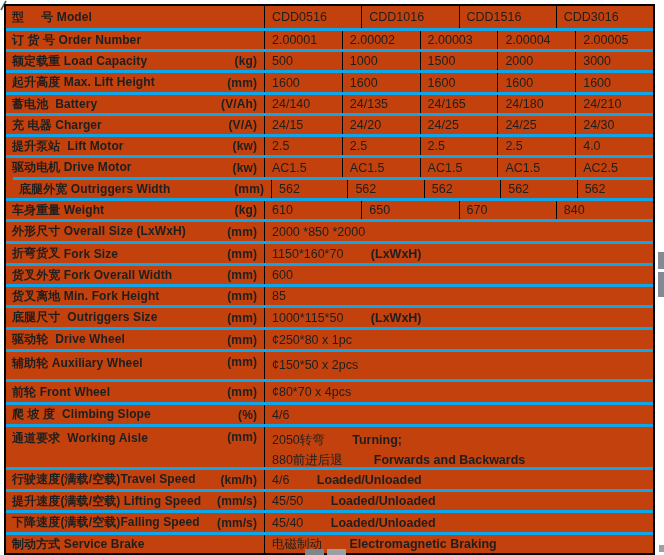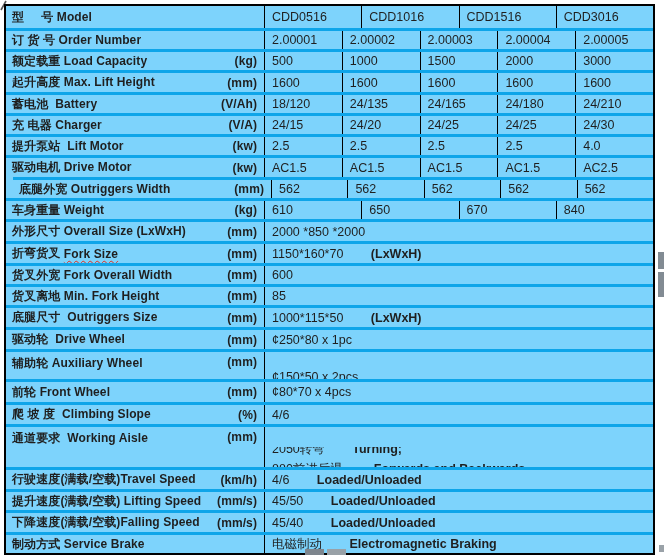--- a/index.html
+++ b/index.html
@@ -5,21 +5,21 @@
   html,body{margin:0;padding:0;}
   body{
     width:664px;height:555px;position:relative;overflow:hidden;
     background:#ffffff;
     font-family:"Liberation Sans","DejaVu Sans",sans-serif;
     color:#1f1f1f;
   }
   .corner-mark{position:absolute;left:0;top:0;}
   .spec-table{
     position:absolute;left:4px;top:4px;width:651px;
-    border:2px solid #000;box-sizing:border-box;background:#7dd3fc;
+    border:2px solid #000;box-sizing:border-box;background:#c2410c;
   }
   .row{display:flex;border-top:3px solid #0ea5e9;box-sizing:border-box;overflow:hidden;}
   .row:first-child{border-top:none;}
   .label-cell{
     flex:0 0 259px;box-sizing:border-box;border-right:1px solid #000;
     display:flex;align-items:center;padding:0 7px 0 6px;
     font-weight:bold;font-size:12px;letter-spacing:0.1px;
   }
   .lbl{white-space:pre;}
   .unit{margin-left:auto;padding-left:4px;white-space:pre;}
@@ -36,21 +36,21 @@
     font-size:12.5px;white-space:pre;overflow:hidden;
   }
   .cell:last-child{border-right:none;}
   .merged-cell{
     flex:1 1 0;box-sizing:border-box;display:flex;flex-direction:column;
     justify-content:center;padding:0 4px 0 7px;font-size:12.5px;overflow:hidden;
   }
   .line{white-space:pre;line-height:20px;}
   .b{font-weight:bold;padding-left:24px;}
   .top-align .label-cell{align-items:flex-start;padding-top:3px;}
-  .top-align .merged-cell{justify-content:center;padding-top:3px;margin-top:20px;}
+  .top-align .merged-cell{justify-content:flex-start;padding-top:3px;}
   
   .sb{position:absolute;}
   .sb-bottom-1{left:305px;top:549px;width:19px;height:6px;background:#7d858d;}
   .sb-bottom-2{left:327px;top:549px;width:19px;height:6px;background:#99a1a7;}
   .sb-right-1{left:658px;top:252px;width:6px;height:17px;background:#828b93;}
   .sb-right-2{left:658px;top:272px;width:6px;height:25px;background:#828b93;}
   .sb-corner{left:659px;top:545px;width:5px;height:7px;background:#9aa2a8;}
 </style>
 </head>
 <body>
@@ -103,21 +103,21 @@
         <div class="cell">1600</div>
         <div class="cell">1600</div>
         <div class="cell">1600</div>
         <div class="cell">1600</div>
       </div>
       <div class="row" style="height: 21px;">
         <div class="label-cell">
           <span class="lbl">蓄电池  Battery</span>
           <span class="unit">(V/Ah)</span>
         </div>
-        <div class="cell">18/120</div>
+        <div class="cell">24/140</div>
         <div class="cell">24/135</div>
         <div class="cell">24/165</div>
         <div class="cell">24/180</div>
         <div class="cell">24/210</div>
       </div>
       <div class="row" style="height: 21px;">
         <div class="label-cell">
           <span class="lbl">充 电器 Charger</span>
           <span class="unit">(V/A)</span>
         </div>

